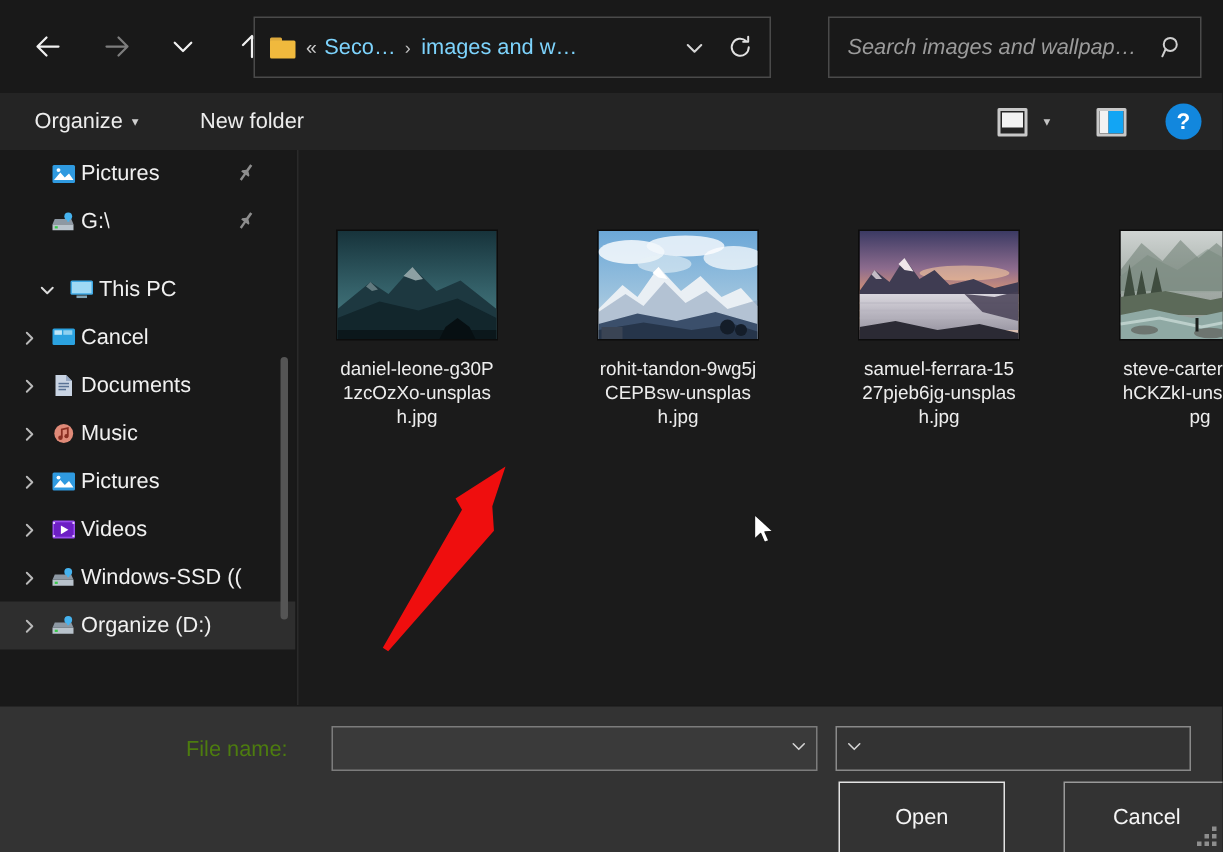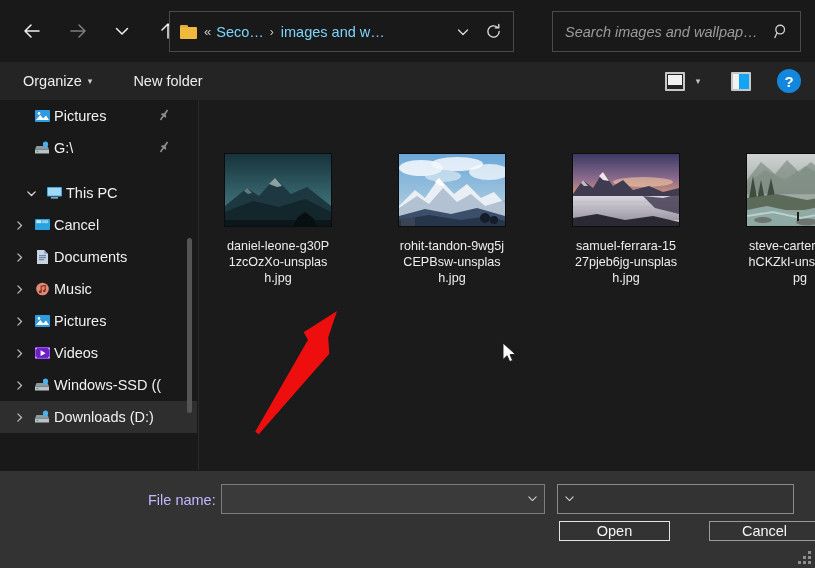--- a/index.html
+++ b/index.html
@@ -175,22 +175,22 @@
     text-align: center; word-break: break-all;
   }
 
   
   .footer {
     position: absolute; left: 0; top: 471px;
     width: 815px; height: 97px;
     background: #333333;
   }
   .fname-label {
-    position: absolute; left: 148px; top: 492px;
-    font-size: 14.5px; color: #c4b5fd;
+    position: absolute; left: 124px; top: 492px;
+    font-size: 14.5px; color: #4d7c0f;
   }
   .fname-input {
     position: absolute; left: 221px; top: 484px;
     width: 324px; height: 30px;
     background: #3a3a3a; border: 1px solid #7c7c7c;
     display: flex; align-items: center;
   }
   .fname-input .val { flex: 1; font-size: 14px; color: #f0f0f0; padding-left: 6px; }
   .fname-input .chev { width: 24px; text-align: center; color: #d5d5d5; font-size: 11px; }
   .ftype {
@@ -199,21 +199,21 @@
     background: #333333; border: 1px solid #8a8a8a;
     display: flex; align-items: center; overflow: hidden;
   }
   .ftype .val {
     flex: 1; font-size: 14.5px; color: #f2f2f2; padding-left: 6px;
     white-space: nowrap; overflow: hidden;
   }
   .ftype .chev { width: 22px; text-align: center; color: #d5d5d5; font-size: 11px; flex: none; }
 
   .btn {
-    position: absolute; top: 521px; height: 20px;
+    position: absolute; top: 521px; height: 48px;
     background: #333333; border: 1px solid #9a9a9a;
     display: flex; align-items: center; justify-content: center;
     font-size: 14.5px; color: #f5f5f5; text-align: center;
   }
   .btn.open { left: 559px; width: 111px; border-color: #e3e3e3; }
   .btn.cancel { left: 684px; width: 111px; margin-left: 25px; }
 
   .grip { position: absolute; right: 4px; bottom: 4px; width: 14px; height: 14px; }
   .grip i {
     position: absolute; width: 3px; height: 3px; background: #8e8e8e; display: block;
@@ -463,21 +463,21 @@
           </span>
           <span class="sb-ico">
             <svg width="17" height="16" viewBox="0 0 17 16">
               <path d="M1 9.5h14v4H1z" fill="#b9c3cc"></path>
               <path d="M2.5 6h11l1.5 3.5H1z" fill="#8d98a3"></path>
               <rect x="2.5" y="10.8" width="2" height="1.5" fill="#39c94a"></rect>
               <circle cx="11.5" cy="4.2" r="2.6" fill="#46b3ef"></circle>
               <rect x="10.8" y="4.2" width="1.4" height="3.6" fill="#46b3ef"></rect>
             </svg>
           </span>
-          <span class="sb-label">Downloads (D:)</span>
+          <span class="sb-label">Organize (D:)</span>
         </div>
       </div>
     <div class="sb-scroll"></div>
   </div>
 
   <div class="content">
     <div class="tiles" id="tiles">
         <div class="tile">
           <div class="thumb-wrap">
             <svg class="thumb" viewBox="0 0 106 72" preserveAspectRatio="none">

